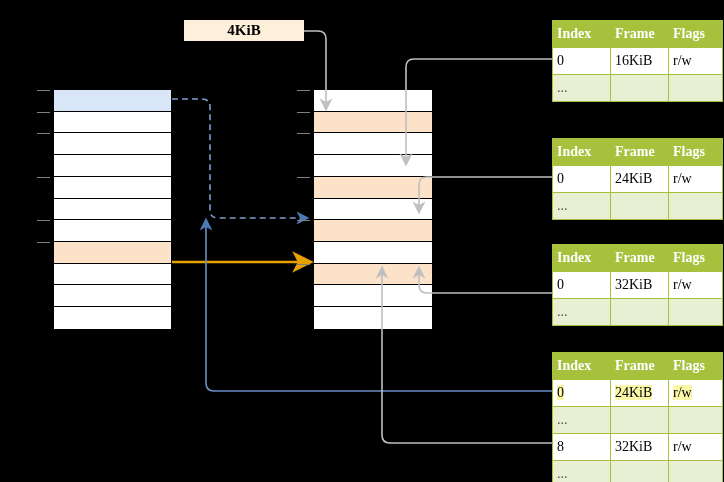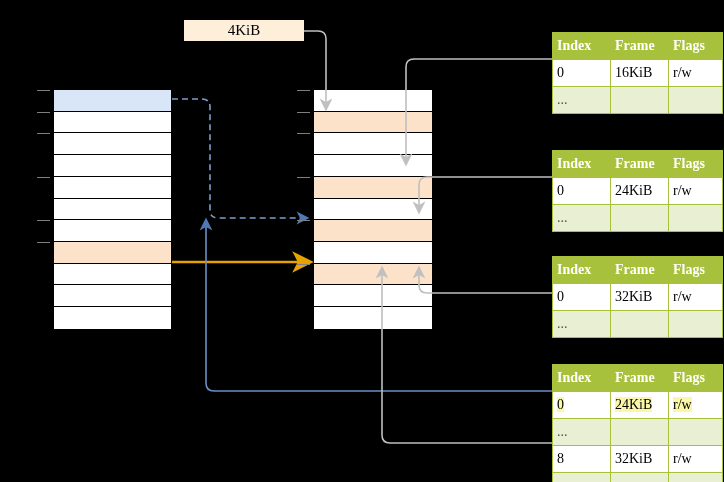--- a/index.html
+++ b/index.html
@@ -19,20 +19,21 @@
   
   .size-label {
     position: absolute;
     box-sizing: border-box;
     background: #fdefd9;
     color: #000000;
     font-size: 15px;
     text-align: center;
     line-height: 21px;
     height: 21px;
+    font-weight: bold;
   }
 
   
   .col {
     position: absolute;
     box-sizing: border-box;
     border: 1px solid #000000;
     background: #ffffff;
   }
   .cell {
@@ -54,21 +55,20 @@
   }
 
   
   .ptable {
     position: absolute;
     box-sizing: border-box;
     border-collapse: collapse;
     background: #ffffff;
     font-size: 14px;
     color: #000000;
-    margin-top: 12px;
   }
   .ptable table {
     border-collapse: collapse;
     width: 100%;
     table-layout: fixed;
   }
   .ptable th, .ptable td {
     box-sizing: border-box;
     border: 1px solid #a7c13c;
     padding: 0 4px;

